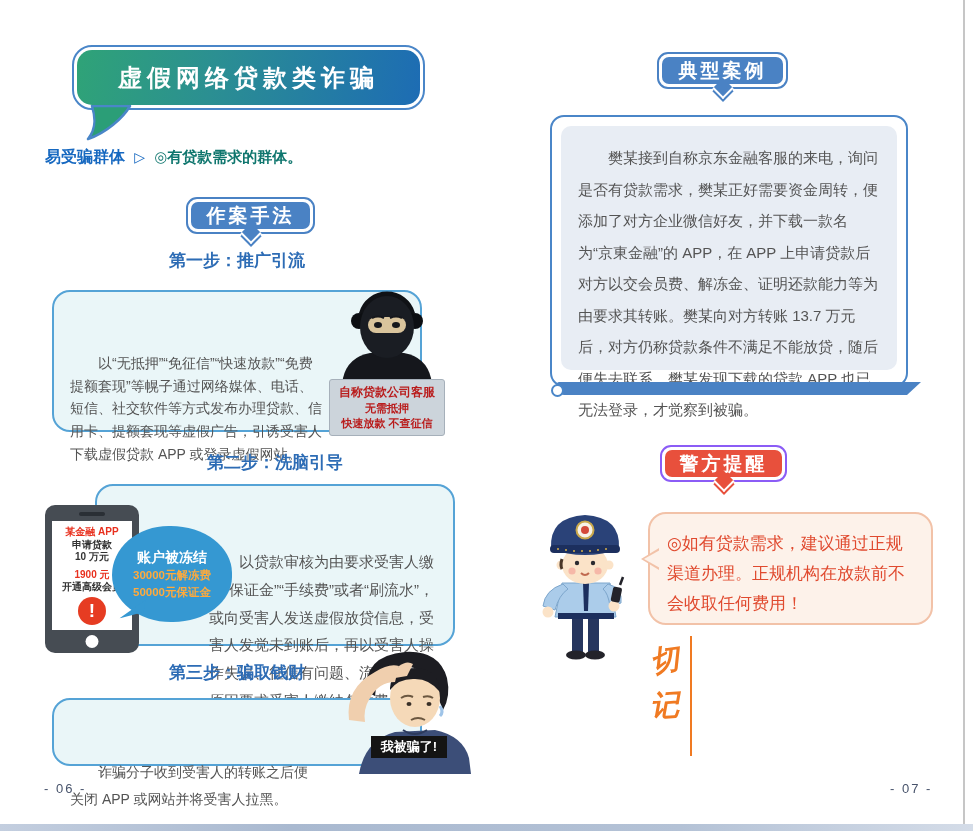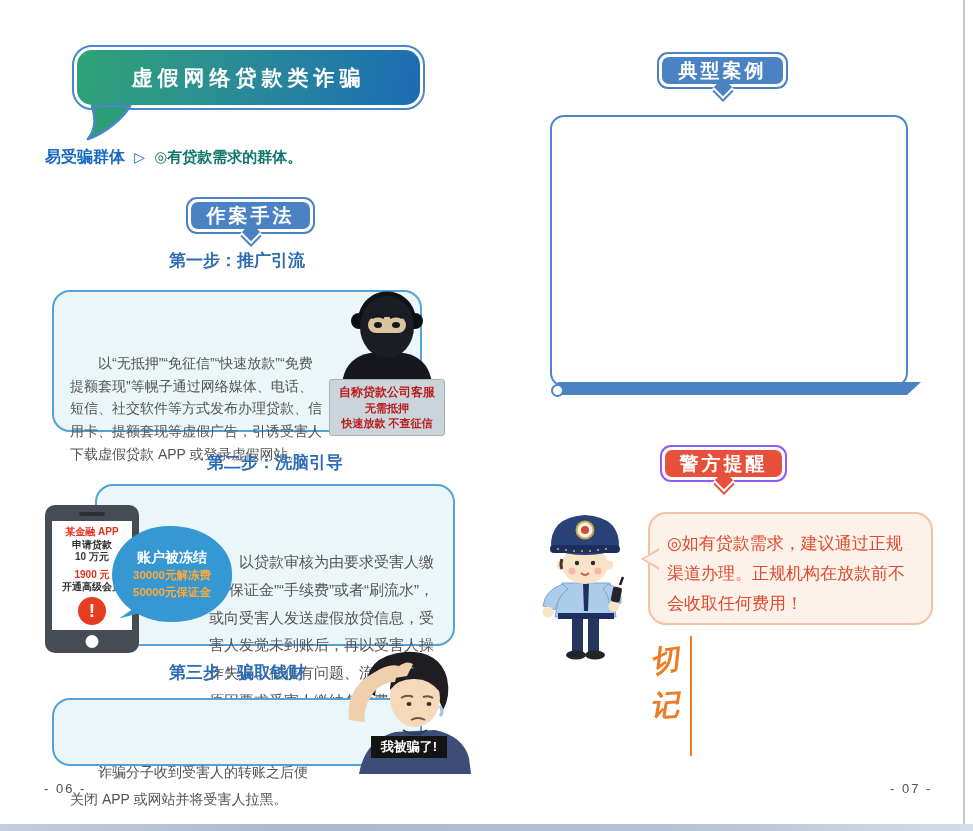--- a/index.html
+++ b/index.html
@@ -11,21 +11,21 @@
   .edge-bottom { position:absolute; left:0; top:824px; width:973px; height:7px;
     background:linear-gradient(90deg,#c3cedf 0%,#a9b9d0 30%,#b4c2d6 70%,#d4dce8 100%); }
 
   
   .title-banner { position:absolute; left:72px; top:45px; width:353px; height:65px;
     border:2px solid #4a86c8; border-radius:20px; background:#fff; padding:3px; }
   .title-inner { width:100%; height:100%; border-radius:15px;
     background:linear-gradient(100deg,#2fa377 0%,#2b8f92 40%,#1d6cb4 100%);
     display:flex; align-items:center; justify-content:center;
     color:#fff; font-family:Liberation Serif, serif;
-    font-weight:bold; font-size:21px; letter-spacing:5px; }
+    font-weight:bold; font-size:24px; letter-spacing:5px; }
   .title-tail { position:absolute; left:86px; top:105px; }
 
   
   .sb { position:absolute; border-radius:11px; background:#fff; padding:3px; }
   .sb-blue { border:2px solid #4a82c4; --c:#4a82c4; }
   .sb-red  { border:2px solid #8b5cf6; --c:#e8503c; }
   .sb-inner { width:100%; height:100%; border-radius:7px; background:var(--c);
     display:flex; align-items:center; justify-content:center; color:#fff;
     font-family:"Liberation Serif","DejaVu Serif",serif; font-weight:bold;
     font-size:19px; letter-spacing:3px; }
@@ -244,20 +244,23 @@
     <div class="pagenum" style="left:44px;">- 06 -</div>
   </div>
 
   <div>
 
     <div class="sb sb-blue" style="left:657px; top:52px; width:131px; height:37px;">
       <div class="sb-inner">典型案例</div>
     </div>
 
     <div class="case-box">
+      <div class="case-panel">
+        <p>樊某接到自称京东金融客服的来电，询问是否有贷款需求，樊某正好需要资金周转，便添加了对方企业微信好友，并下载一款名为“京東金融”的 APP，在 APP 上申请贷款后对方以交会员费、解冻金、证明还款能力等为由要求其转账。樊某向对方转账 13.7 万元后，对方仍称贷款条件不满足不能放贷，随后便失去联系。樊某发现下载的贷款 APP 也已无法登录，才觉察到被骗。</p>
+      </div>
       <div class="case-bar"></div>
       <div class="case-curl"></div>
     </div>
 
     <div class="sb sb-red" style="left:660px; top:445px; width:127px; height:37px;">
       <div class="sb-inner">警方提醒</div>
     </div>
 
     <div class="police">
       <svg width="118" height="162" viewBox="0 0 118 162">

